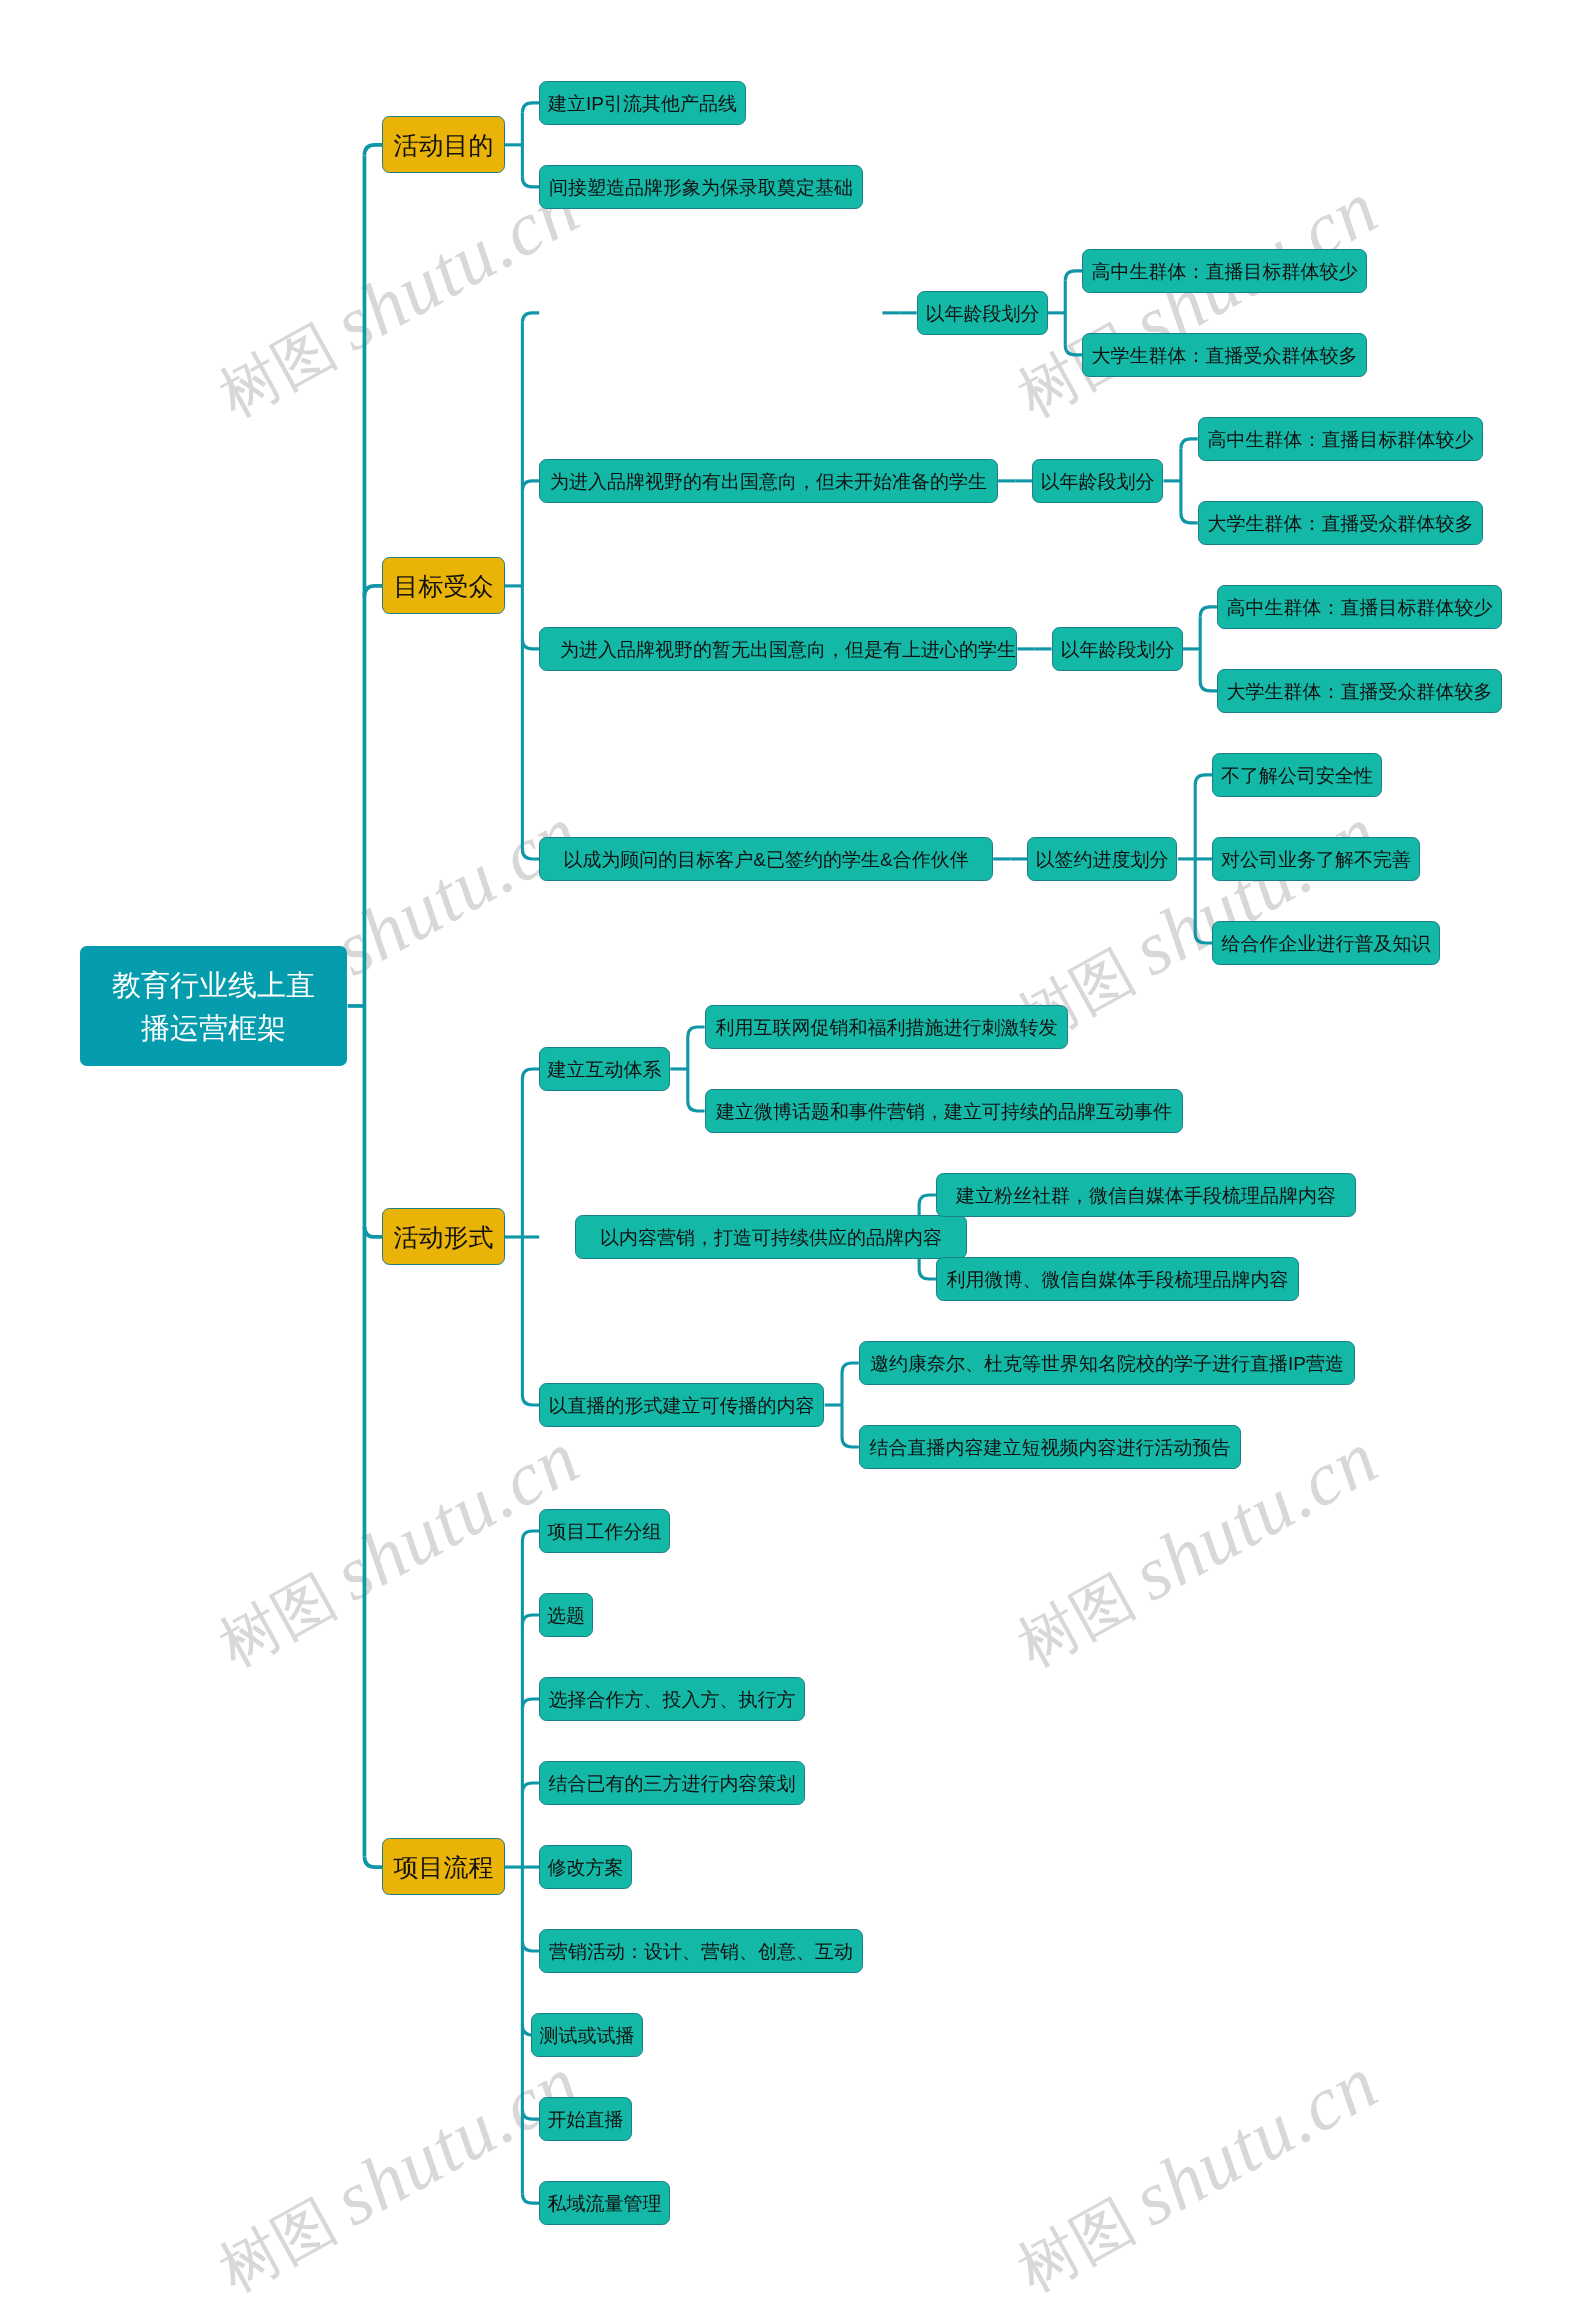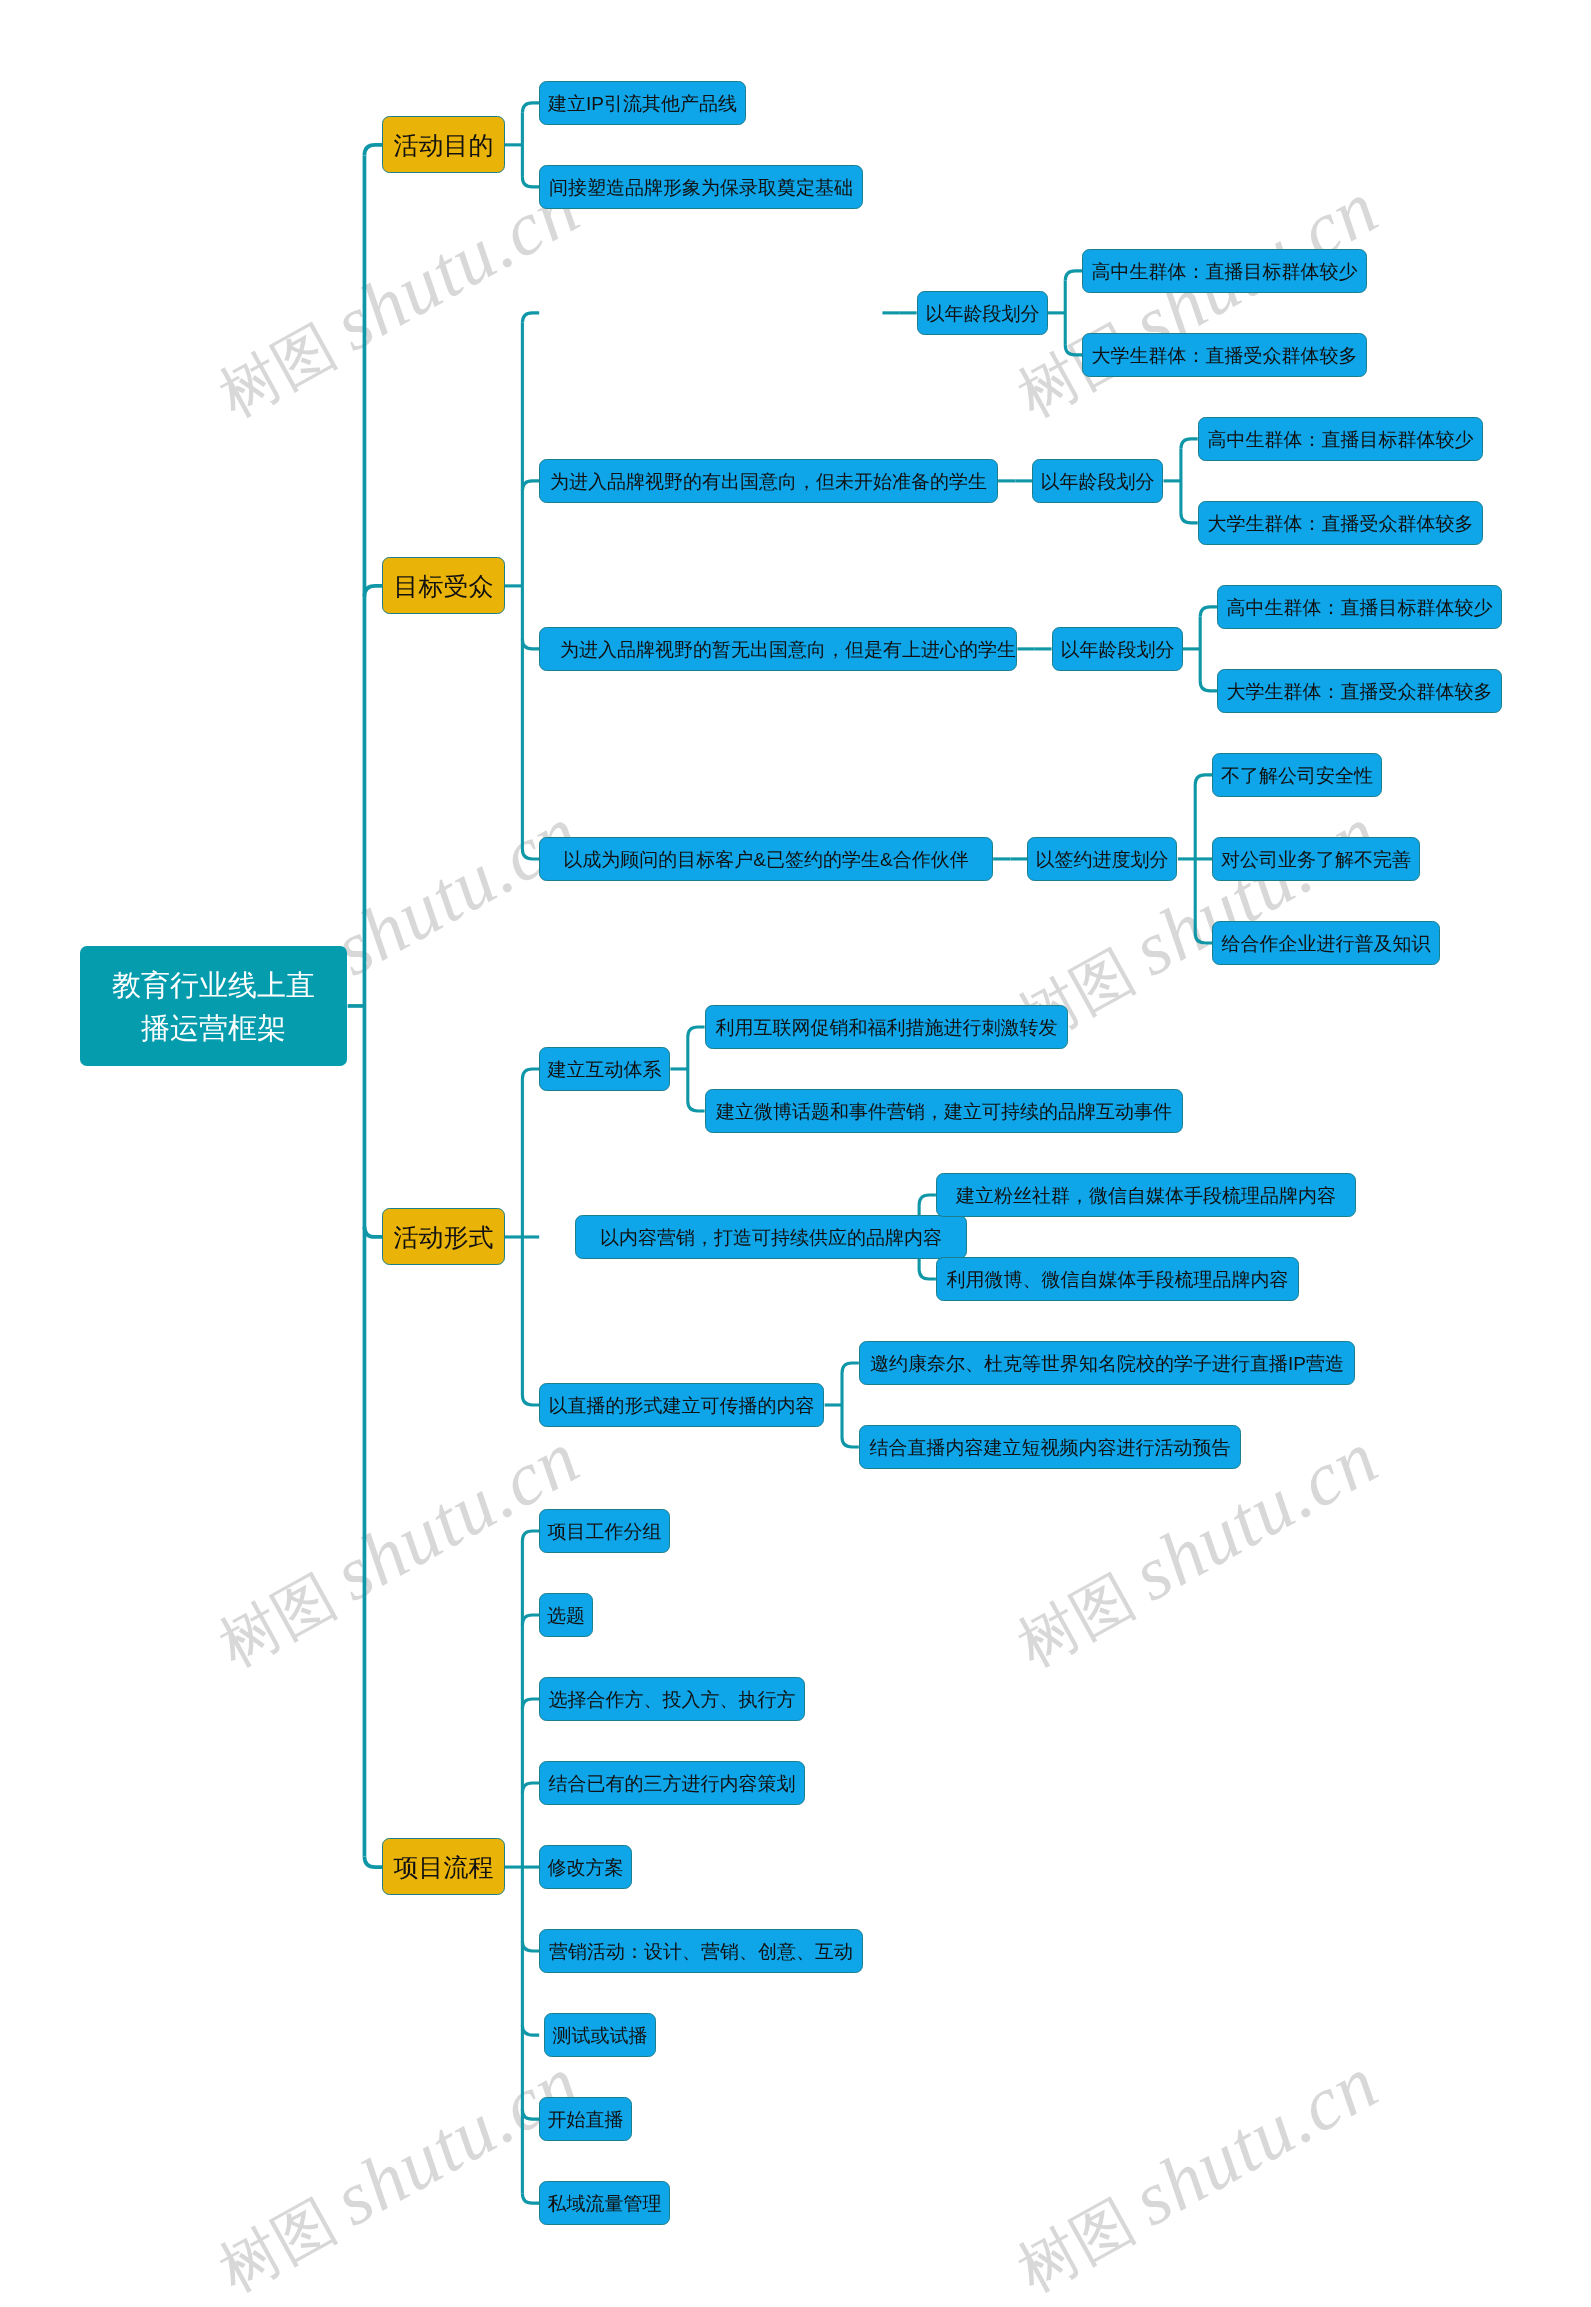--- a/index.html
+++ b/index.html
@@ -8,21 +8,21 @@
   #wm{position:absolute;inset:0;pointer-events:none;z-index:0;}
   #links{position:absolute;left:0;top:0;width:1592px;height:2307px;z-index:1;}
   #nodes{position:absolute;left:0;top:0;width:1592px;height:2307px;z-index:2;}
   .node{position:absolute;box-sizing:border-box;display:flex;align-items:center;justify-content:center;
         font-family:"Liberation Sans",sans-serif;white-space:nowrap;padding-top:1.9px;}
   .n-root{background:#059dae;color:#ffffff;border-radius:6.8px;
           font-size:29px;line-height:43px;text-align:center;}
   .n-main{background:#eab308;border:1.4px solid #1b7e8b;color:#111111;border-radius:7.5px;font-size:25px;}
   .amp{display:inline;}
   .node-label{display:block;text-align:inherit;white-space:inherit;}
-  .n-leaf{background:#0ea5e9;border:1.4px solid #1b7e8b;color:#111111;border-radius:7.5px;font-size:19px;}
+  .n-leaf{background:#14b8a6;border:1.4px solid #1b7e8b;color:#111111;border-radius:7.5px;font-size:19px;}
 </style>
 </head>
 <body>
 
 <div id="canvas">
   <svg id="wm" viewBox="0 0 2560 3710">
       <text x="-907" y="-333" transform="rotate(-29 -907 -333)" fill="#d8d8d8" font-size="97" font-family="&quot;Liberation Sans&quot;,sans-serif"><tspan>树图</tspan><tspan font-family="&quot;Liberation Serif&quot;,serif" font-style="italic" font-size="122" dx="24" letter-spacing="2">shutu.cn</tspan></text>
       <text x="377" y="-333" transform="rotate(-29 377 -333)" fill="#d8d8d8" font-size="97" font-family="&quot;Liberation Sans&quot;,sans-serif"><tspan>树图</tspan><tspan font-family="&quot;Liberation Serif&quot;,serif" font-style="italic" font-size="122" dx="24" letter-spacing="2">shutu.cn</tspan></text>
       <text x="1661" y="-333" transform="rotate(-29 1661 -333)" fill="#d8d8d8" font-size="97" font-family="&quot;Liberation Sans&quot;,sans-serif"><tspan>树图</tspan><tspan font-family="&quot;Liberation Serif&quot;,serif" font-style="italic" font-size="122" dx="24" letter-spacing="2">shutu.cn</tspan></text>
       <text x="2945" y="-333" transform="rotate(-29 2945 -333)" fill="#d8d8d8" font-size="97" font-family="&quot;Liberation Sans&quot;,sans-serif"><tspan>树图</tspan><tspan font-family="&quot;Liberation Serif&quot;,serif" font-style="italic" font-size="122" dx="24" letter-spacing="2">shutu.cn</tspan></text>
@@ -229,21 +229,21 @@
       </div>
       <div class="node n-leaf" style="left: 539px; top: 1761px; width: 266px; height: 44px;">
         <span class="node-label">结合已有的三方进行内容策划</span>
       </div>
       <div class="node n-leaf" style="left: 539px; top: 1845px; width: 93px; height: 44px;">
         <span class="node-label">修改方案</span>
       </div>
       <div class="node n-leaf" style="left: 539px; top: 1929px; width: 324px; height: 44px;">
         <span class="node-label">营销活动：设计、营销、创意、互动</span>
       </div>
-      <div class="node n-leaf" style="left: 544px; top: 2013px; width: 112px; height: 44px;">
+      <div class="node n-leaf" style="left: 531px; top: 2013px; width: 112px; height: 44px;">
         <span class="node-label">测试或试播</span>
       </div>
       <div class="node n-leaf" style="left: 539px; top: 2097px; width: 93px; height: 44px;">
         <span class="node-label">开始直播</span>
       </div>
       <div class="node n-leaf" style="left: 539px; top: 2181px; width: 131px; height: 44px;">
         <span class="node-label">私域流量管理</span>
       </div>
     </div>
 </div>

